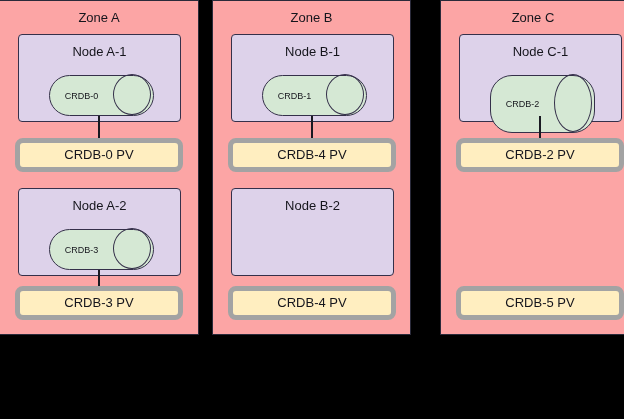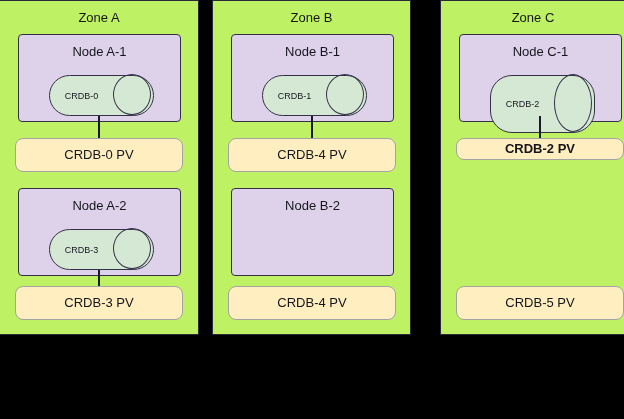--- a/index.html
+++ b/index.html
@@ -24,21 +24,21 @@
     width: 624px;
     height: 419px;
     background: #000000;
   }
 
   
   .zone {
     position: absolute;
     top: 0;
     height: 335px;
-    background: #bef264;
+    background: #fca5a5;
     border: 1px solid #2a2a3a;
     box-sizing: border-box;
   }
   .zone-a { left: 0px;   width: 199px; border-left: none; }
   .zone-b { left: 212px; width: 199px; }
   .zone-c { left: 440px; width: 185px; border-right: none; }
 
   .zone-title {
     position: absolute;
     left: 0;
@@ -108,21 +108,21 @@
     font-size: 9px;
     color: #15151c;
     line-height: 11px;
     white-space: nowrap;
   }
 
   
   .pv {
     position: absolute;
     background: #ffeec0;
-    border: 1px solid #a3a3a3;
+    border: 5px solid #a3a3a3;
     border-radius: 8px;
     box-sizing: border-box;
     display: flex;
     align-items: center;
     justify-content: center;
   }
   .pv-label {
     font-size: 13px;
     color: #15151c;
     line-height: 16px;
@@ -205,21 +205,21 @@
     <div class="node" style="left:18px; top:33px; width:163px; height:88px;">
       <div class="node-title">Node C-1</div>
       <div class="pod" style="left:30px; top:40px; width:105px; height:58px;">
         <div class="pod-body"></div>
         <div class="pod-cap"></div>
         <div class="pod-label">CRDB-2</div>
       </div>
     </div>
     <div class="connector" style="left:98px; top:115px; height:23px;"></div>
 
-    <div class="pv" style="left:15px; top:137px; width:168px; height:22px;font-weight:bold;">
+    <div class="pv" style="left:15px; top:137px; width:168px; height:34px;">
       <span class="pv-label">CRDB-2 PV</span>
     </div>
 
     <div class="pv" style="left:15px; top:285px; width:168px; height:34px;">
       <span class="pv-label">CRDB-5 PV</span>
     </div>
   </div>
 
 </div>
 

